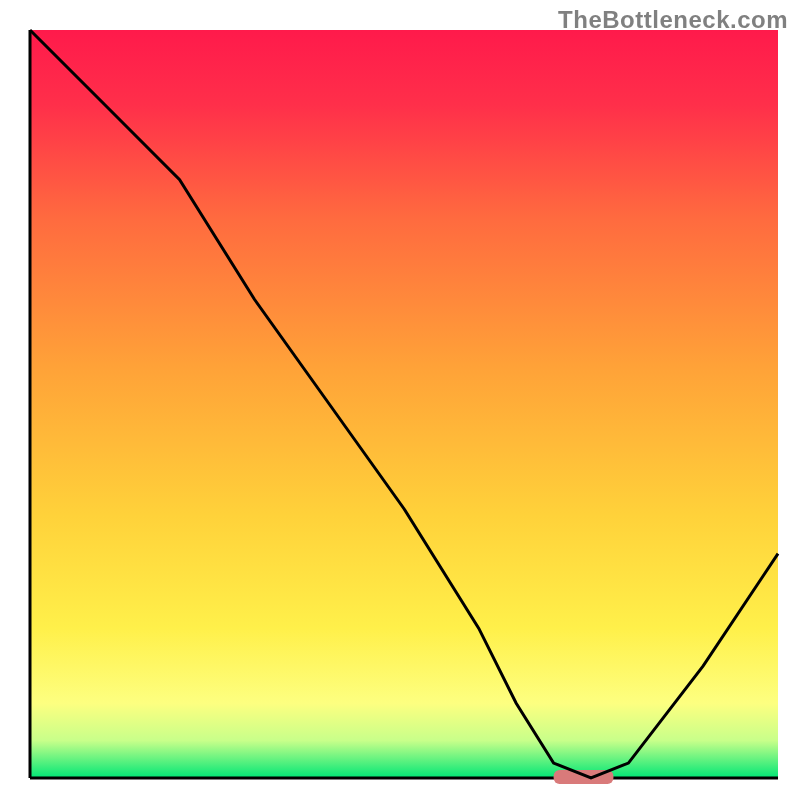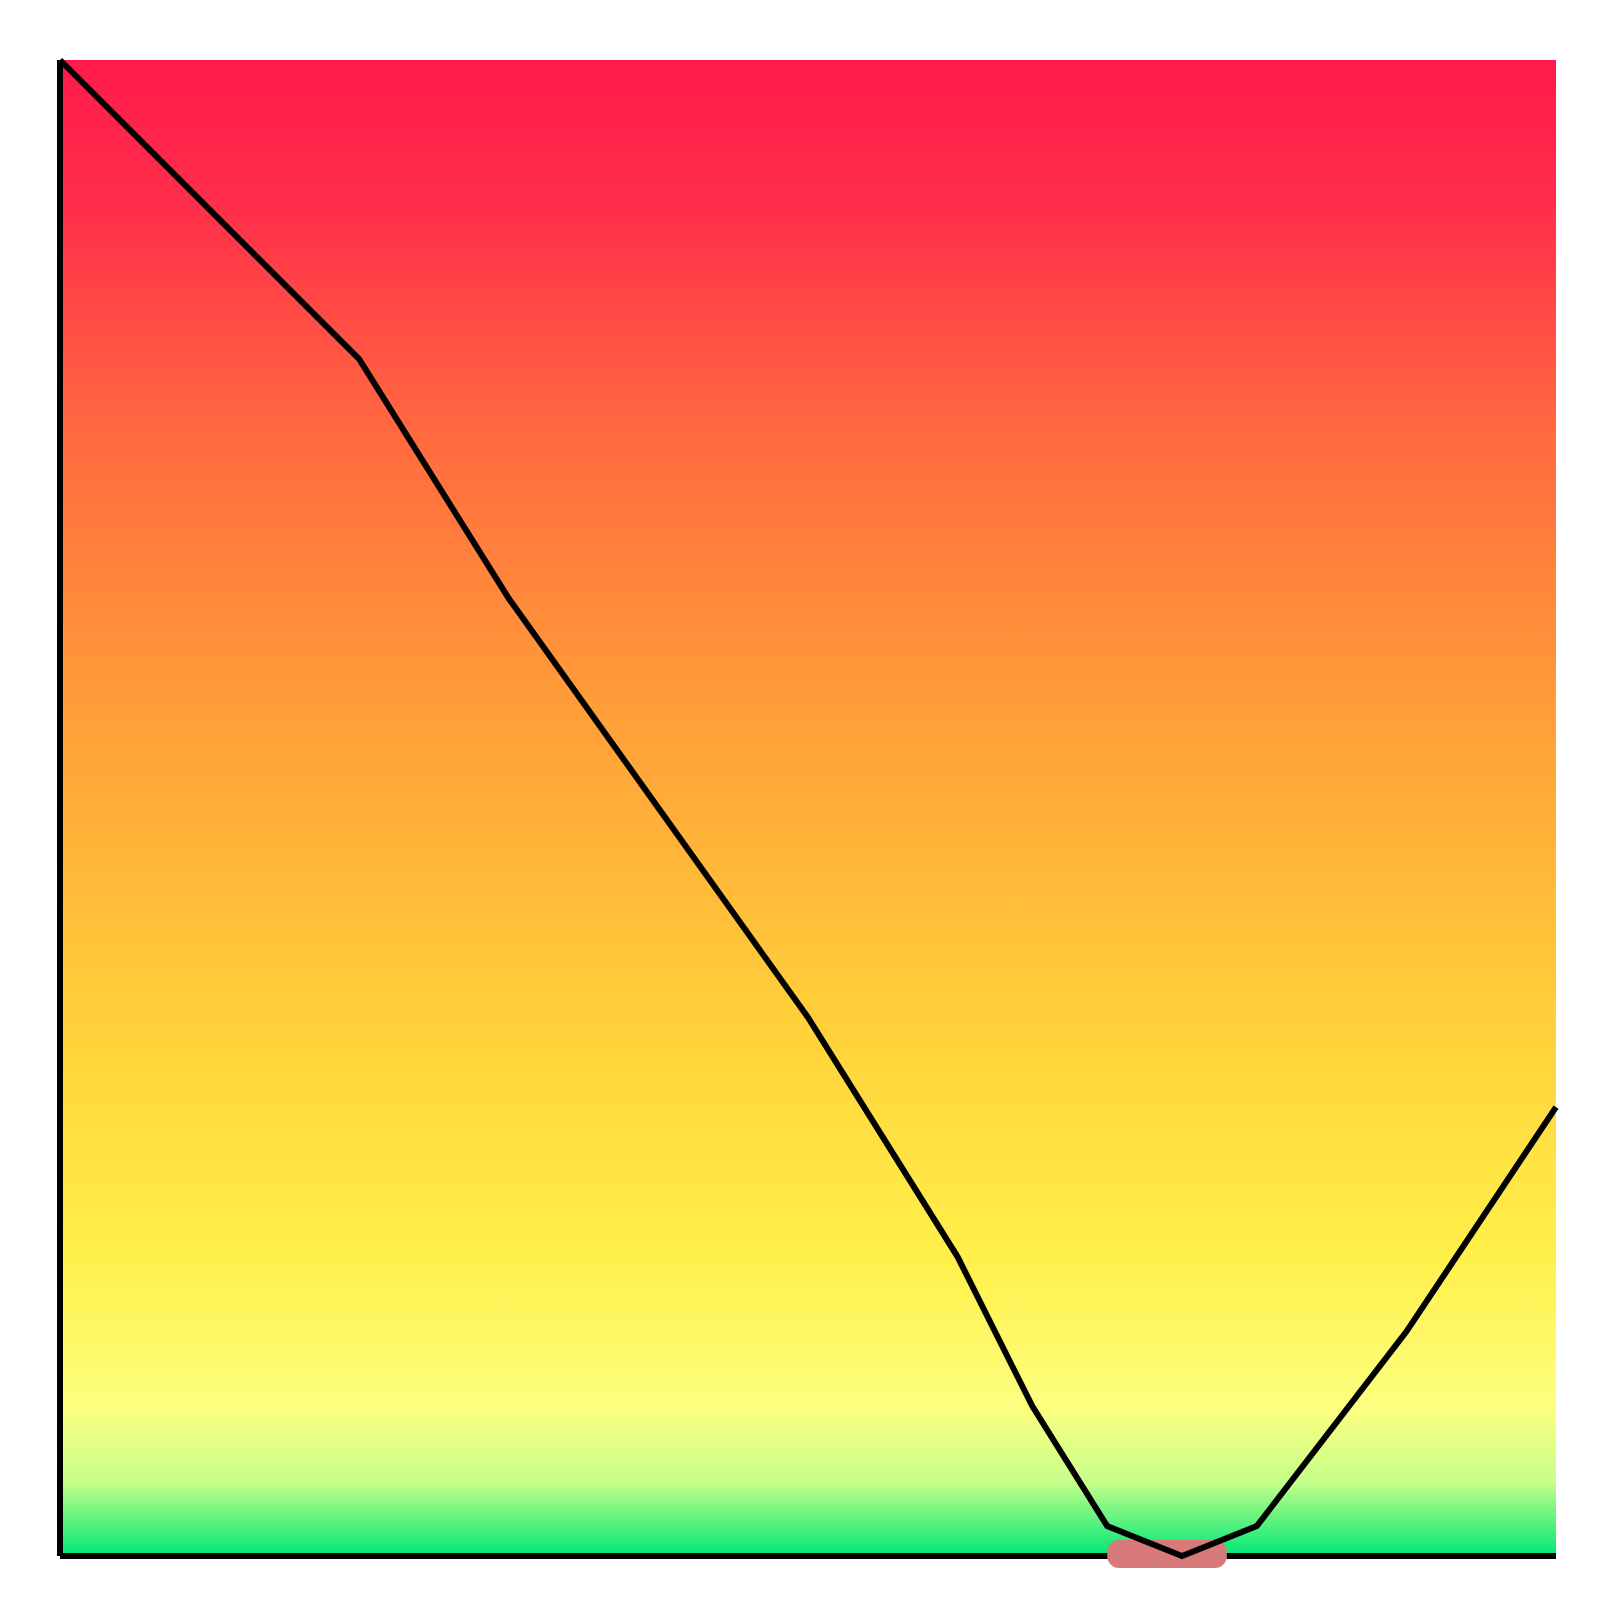--- a/index.html
+++ b/index.html
@@ -26,20 +26,21 @@
     letter-spacing: 0.5px;
   }
   svg {
     display: block;
   }
 </style>
 </head>
 <body>
 
 <div class="wrap">
+  <div class="watermark">TheBottleneck.com</div>
 
   <svg id="chart-svg" width="800" height="800" viewBox="0 0 800 800">
     <defs>
       <linearGradient id="bg-grad" x1="0" y1="0" x2="0" y2="1">
           <stop offset="0%" stop-color="#ff1a4b"></stop>
           <stop offset="10%" stop-color="#ff2f4a"></stop>
           <stop offset="25%" stop-color="#ff6a3f"></stop>
           <stop offset="45%" stop-color="#ffa238"></stop>
           <stop offset="65%" stop-color="#ffd23a"></stop>
           <stop offset="80%" stop-color="#fff04a"></stop>

